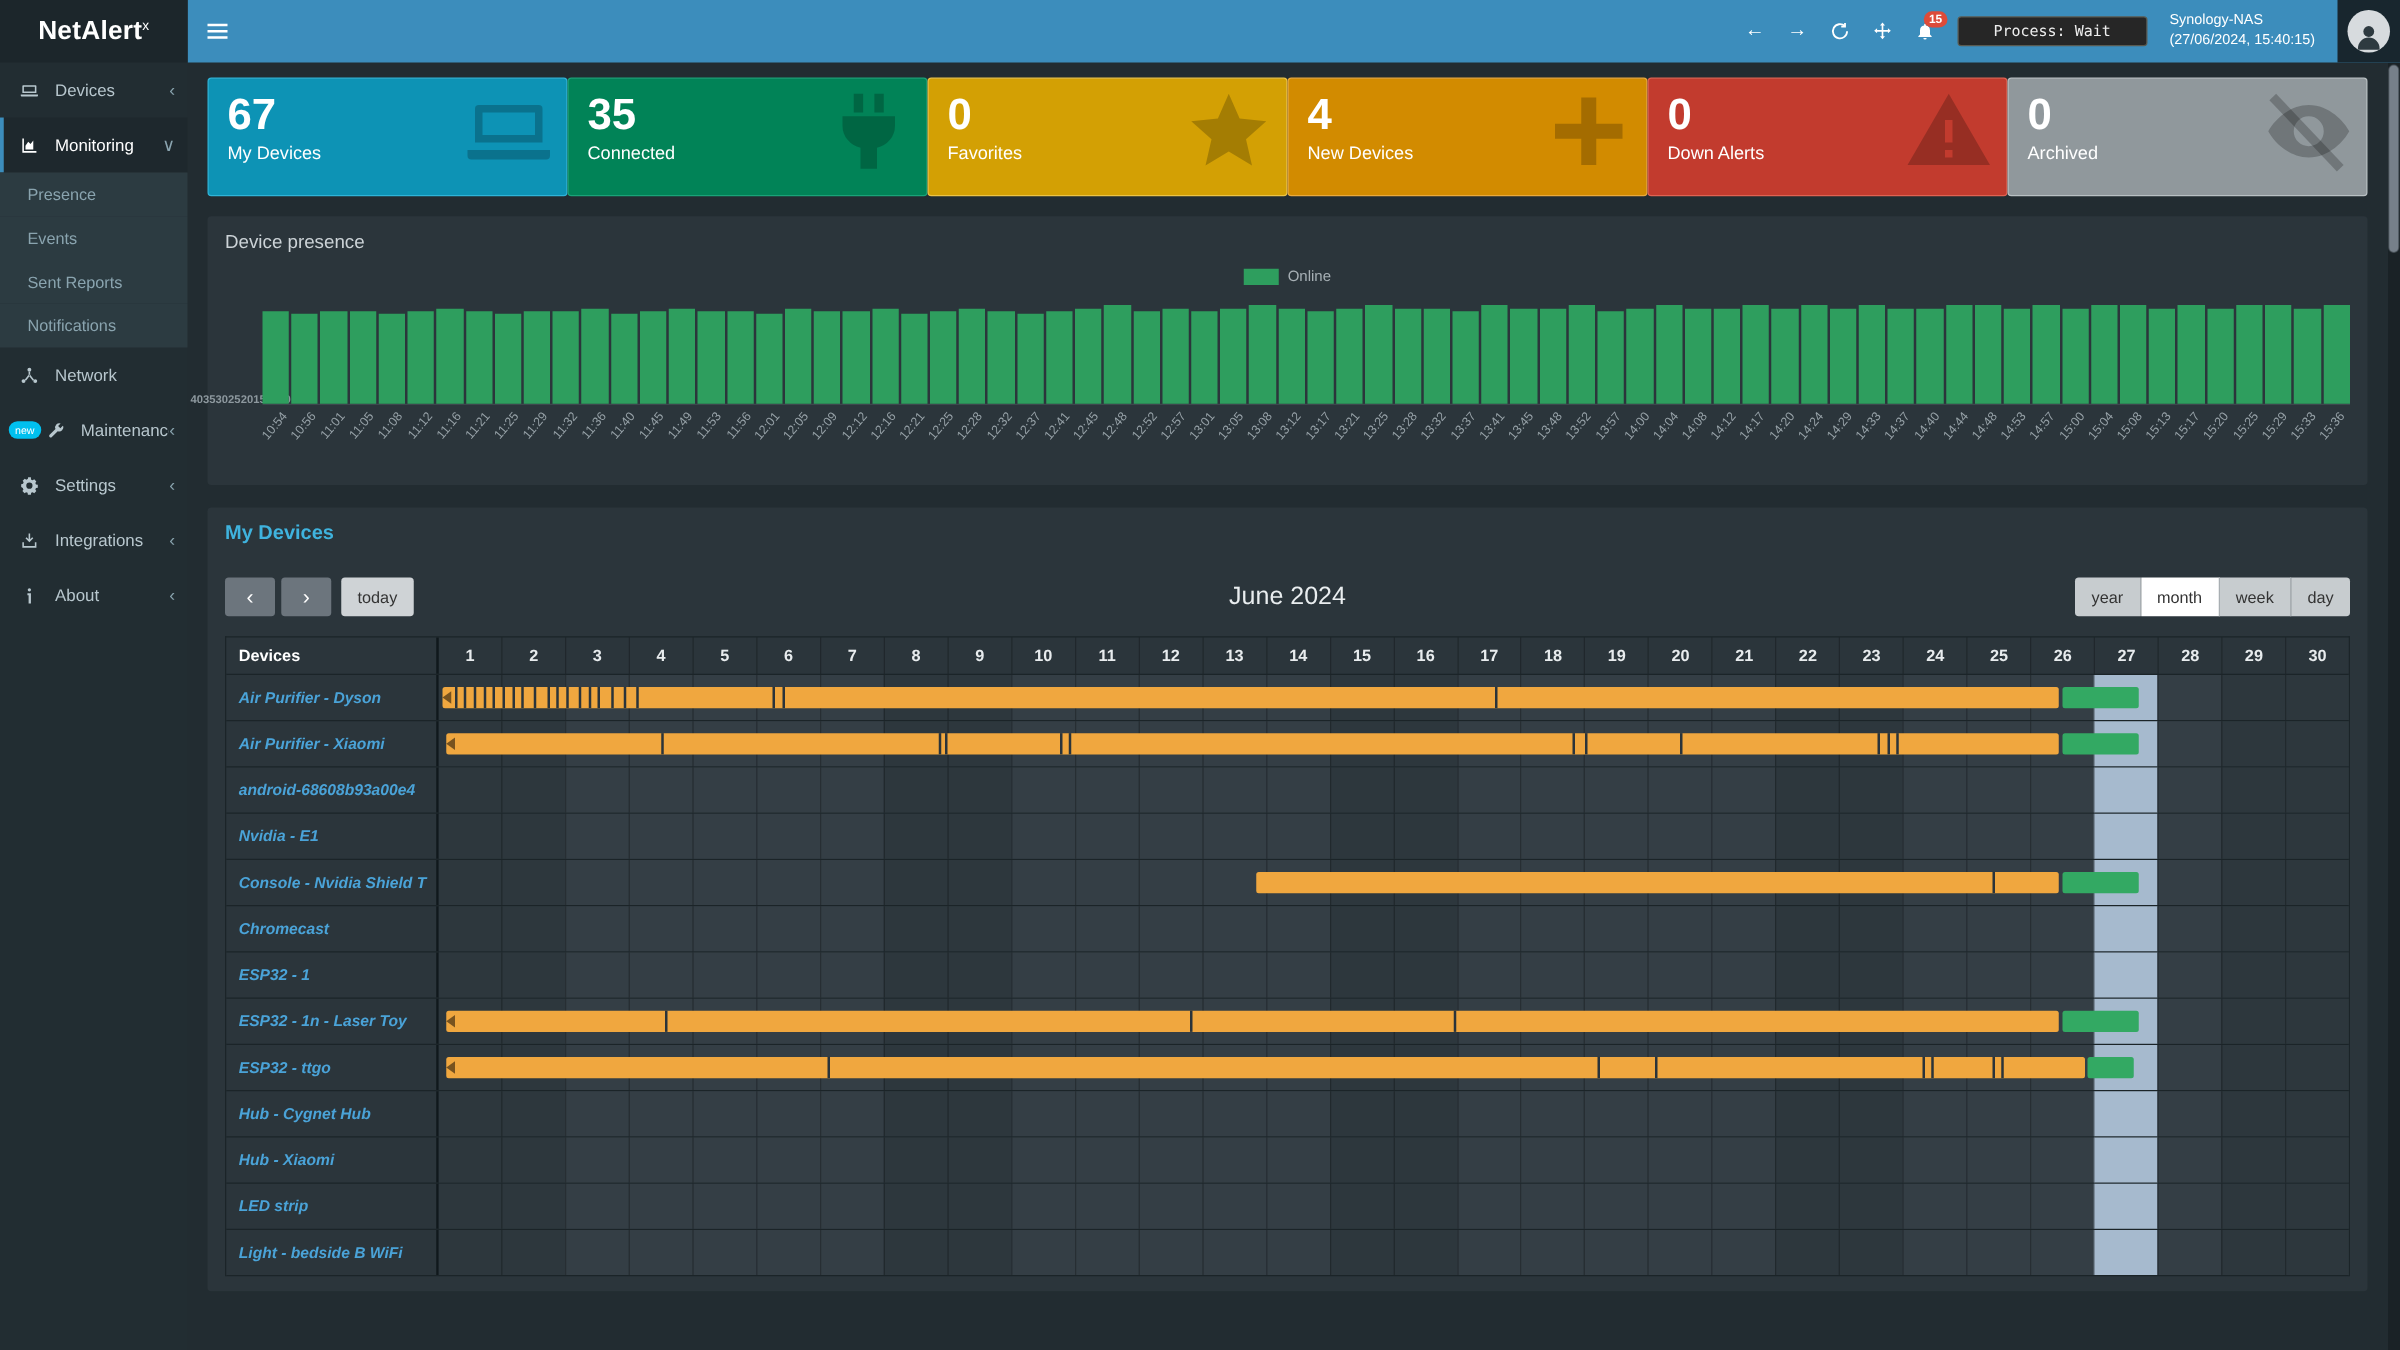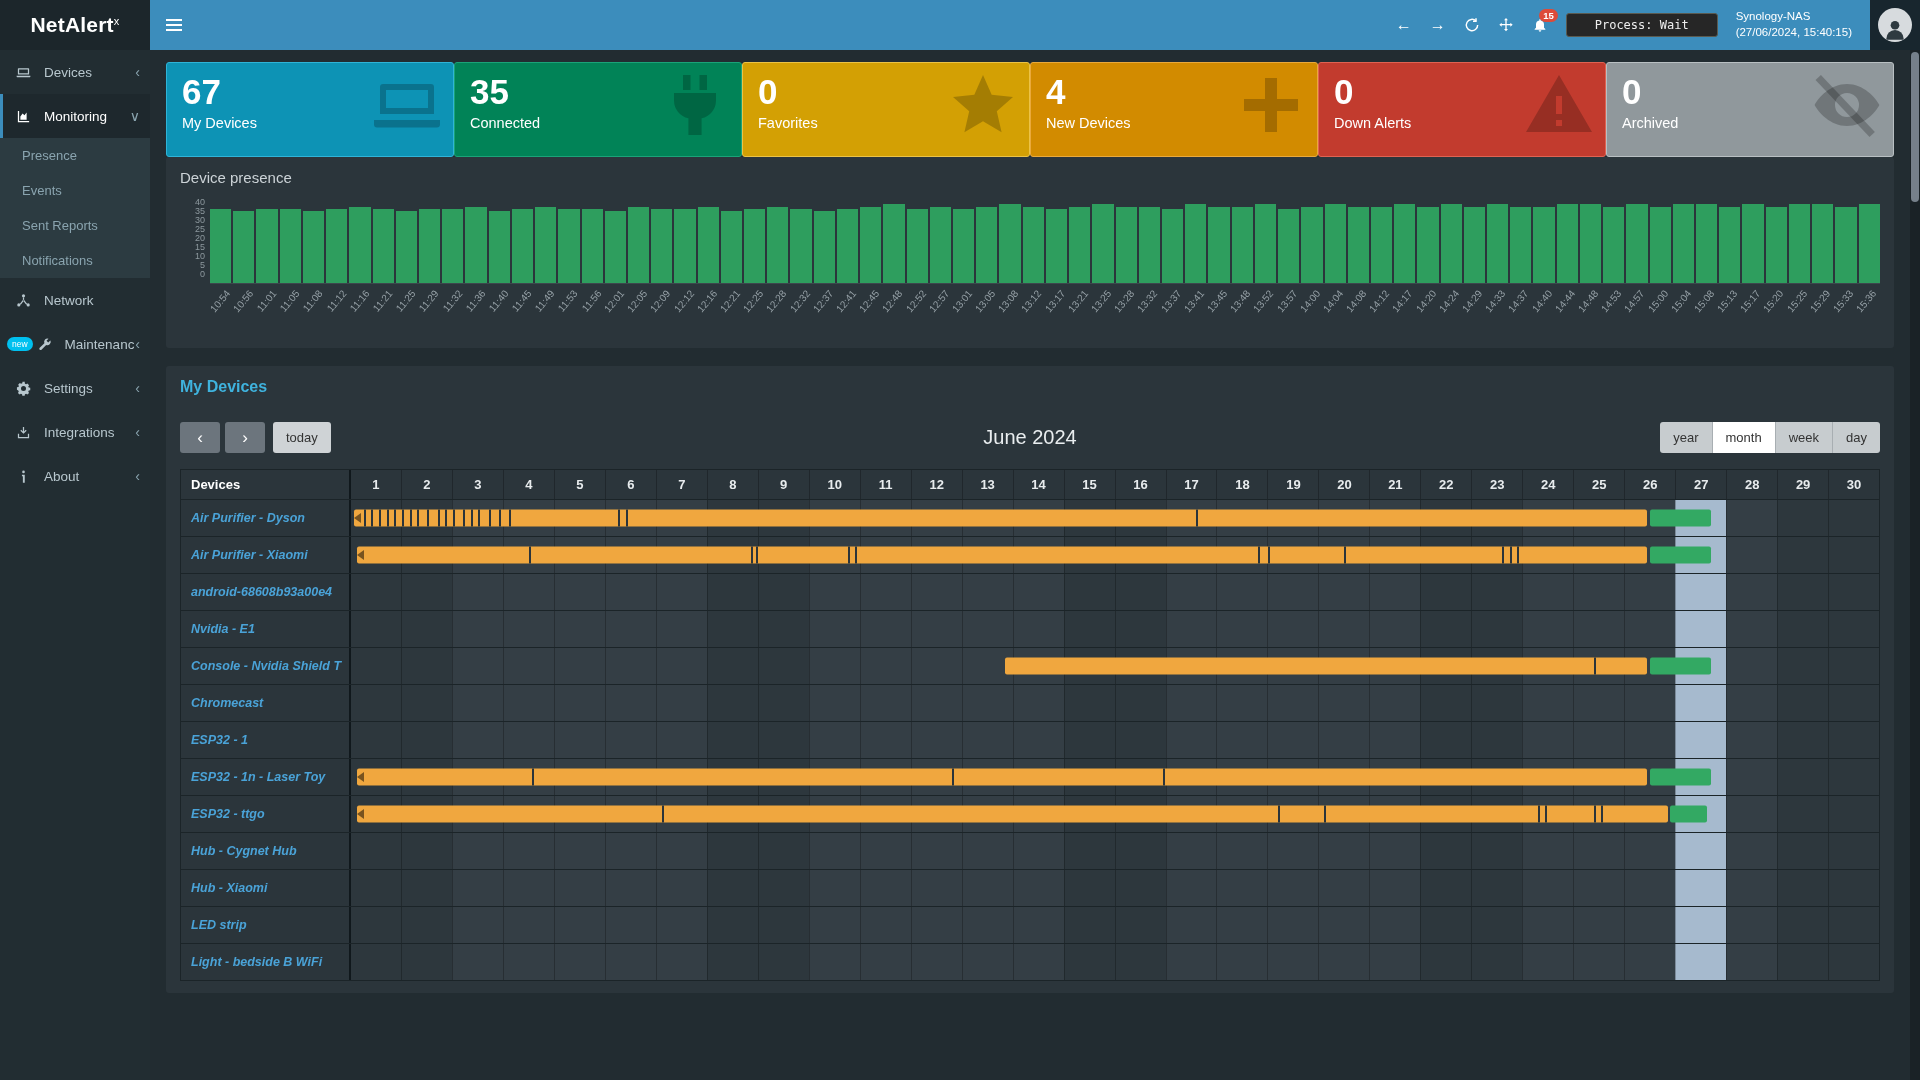--- a/index.html
+++ b/index.html
@@ -34,35 +34,35 @@
 .nas { font-size:11.5px; line-height:1.35; }
 .avatar { width:50px; height:50px; background:#18262e; display:flex; align-items:center; justify-content:center; cursor:pointer; }
 .avatar .circ { width:34px; height:34px; border-radius:50%; background:#d7dbde; display:flex; align-items:flex-end; justify-content:center; overflow:hidden; }
 .avatar svg { width:26px; height:26px; }
 
 
 .content { flex:1; padding:12px 26px 0 16px; overflow:hidden; position:relative; }
 .page-h { display:flex; align-items:center; gap:9px; color:#d2d8db; font-size:23px; margin:2px 0 14px; }
 .page-h svg { width:21px; height:21px; fill:#d2d8db; }
 
-.cards { display:grid; grid-template-columns:repeat(6,1fr); }
+.cards { display:grid; grid-template-columns:repeat(6,1fr); margin-bottom:16px; }
 .card { height:95px; border-radius:3px; padding:10px 15px; color:#fff; position:relative; overflow:hidden; cursor:pointer; }
 .card .v { font-size:35px; font-weight:bold; line-height:1.1; }
 .card .l { font-size:14.5px; margin-top:3px; }
 .card .cic { position:absolute; top:6px; right:10px; width:72px; height:72px; }
 .card .cic svg { width:100%; height:100%; fill:rgba(0,0,0,0.22); }
 
 .panel { background:#2b353b; border-radius:3px; padding:12px 14px; }
 .chart-panel { margin-bottom:18px; }
 .cp-title { color:#ccd3d7; font-size:15px; margin-bottom:12px; }
 .legend { display:flex; justify-content:center; align-items:center; gap:7px; margin-bottom:10px; }
 .legend .sw { width:28px; height:13px; background:#2e9e5e; }
 .legend .lt { color:#a7b0b5; font-size:12px; }
 .chart { display:flex; }
-.yaxis { width:30px; display:flex; flex-direction:column; justify-content:flex-start; align-items:flex-end; padding-right:5px; height:86px; }
+.yaxis { width:30px; display:flex; flex-direction:row; justify-content:center; align-items:flex-end; padding-right:5px; height:86px;font-weight:bold; }
 .yaxis span { font-size:9px; color:#8d989e; line-height:1; }
 .bars { flex:1; display:flex; align-items:flex-end; gap:2px; height:86px; border-bottom:1px solid #3d474d; }
 .bar { flex:1; background:#2e9e5e; min-width:1px; }
 .xlabels { display:flex; margin-left:30px; height:52px; }
 .xl { flex:1; position:relative; }
 .xl span { position:absolute; top:4px; right:40%; transform:rotate(-50deg); transform-origin:top right; font-size:10px; color:#96a1a7; white-space:nowrap; }
 
 
 .dev-title { color:#3fb3de; font-size:16px; font-weight:bold; margin-bottom:26px; }
 .cal-toolbar { position:relative; display:flex; align-items:center; margin-bottom:16px; }
@@ -285,20 +285,24 @@
             <div class="l">Archived</div>
             <span class="cic"><svg viewBox="0 0 24 24" fill="currentColor">
                 <path fill-rule="evenodd" d="M12 5c5.5 0 9.5 4.5 10.8 7-1.3 2.5-5.3 7-10.8 7S2.5 14.5 1.2 12C2.5 9.5 6.5 5 12 5zm0 3a4 4 0 1 0 0 8 4 4 0 0 0 0-8z"></path>
                 <path d="M3.3 2l18 19-1.8 1.7-18-19z"></path>
               </svg></span>
           </div>
         </div>
 
       <div class="panel chart-panel">
         <div class="cp-title">Device presence</div>
+        <div class="legend">
+          <span class="sw"></span>
+          <span class="lt">Online</span>
+        </div>
         <div class="chart">
           <div class="yaxis">
               <span>40</span>
               <span>35</span>
               <span>30</span>
               <span>25</span>
               <span>20</span>
               <span>15</span>
               <span>10</span>
               <span>5</span>

